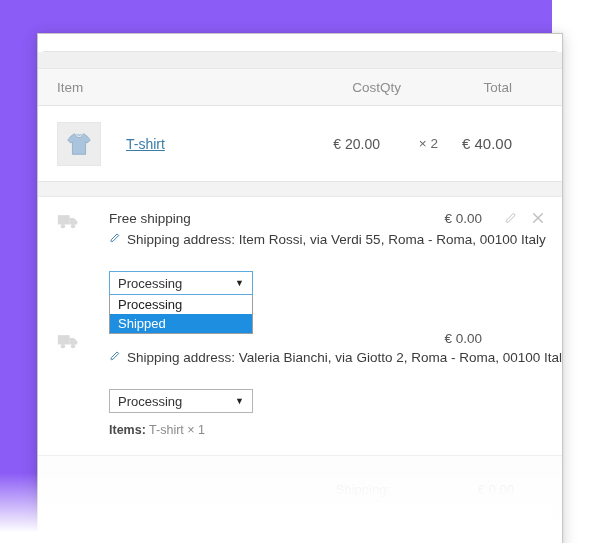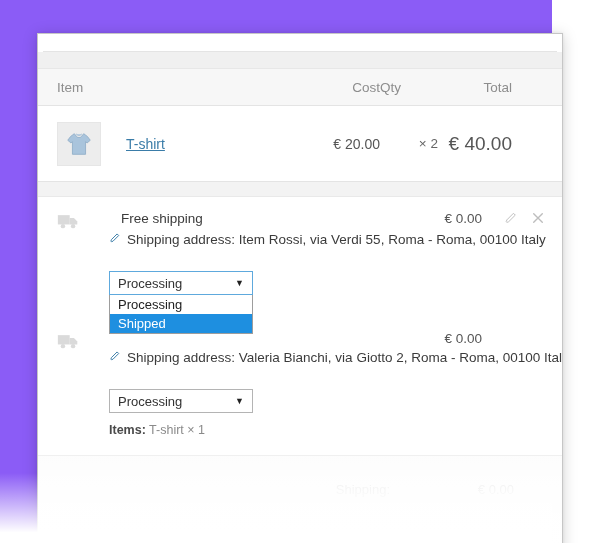--- a/index.html
+++ b/index.html
@@ -94,21 +94,21 @@
   }
   .prod-link {
     margin-left: 25px;
     color: #3a7ca8;
     font-size: 14px;
     text-decoration: underline;
     cursor: pointer;
   }
   .pr-cost  { width: 64px; text-align: right; font-size: 14px; color: #555; }
   .pr-qty   { width: 58px; text-align: right; font-size: 13.5px; color: #666; }
-  .pr-total { width: 74px; text-align: right; font-size: 19px; color: #555; }
+  .pr-total { width: 74px; text-align: right; font-size: 15px; color: #555; }
   .pr-pad   { width: 50px; }
 
   
   .ship-band {
     height: 14px;
     background: #f3f3f3;
     border-bottom: 1px solid #e9e9e9;
   }
 
   .ship-area {
@@ -127,21 +127,20 @@
   .truck-cell {
     width: 52px;
     flex: 0 0 auto;
     padding-top: 2px;
   }
   .ship-body { flex: 1 1 auto; min-width: 0; }
 
   .ship-topline {
     display: flex;
     align-items: flex-start;
-    margin-left: 12px;
   }
   .ship-title {
     flex: 1 1 auto;
     font-size: 13.5px;
     color: #3b3b3b;
   }
   .ship-price {
     width: 80px;
     text-align: right;
     font-size: 13.5px;

